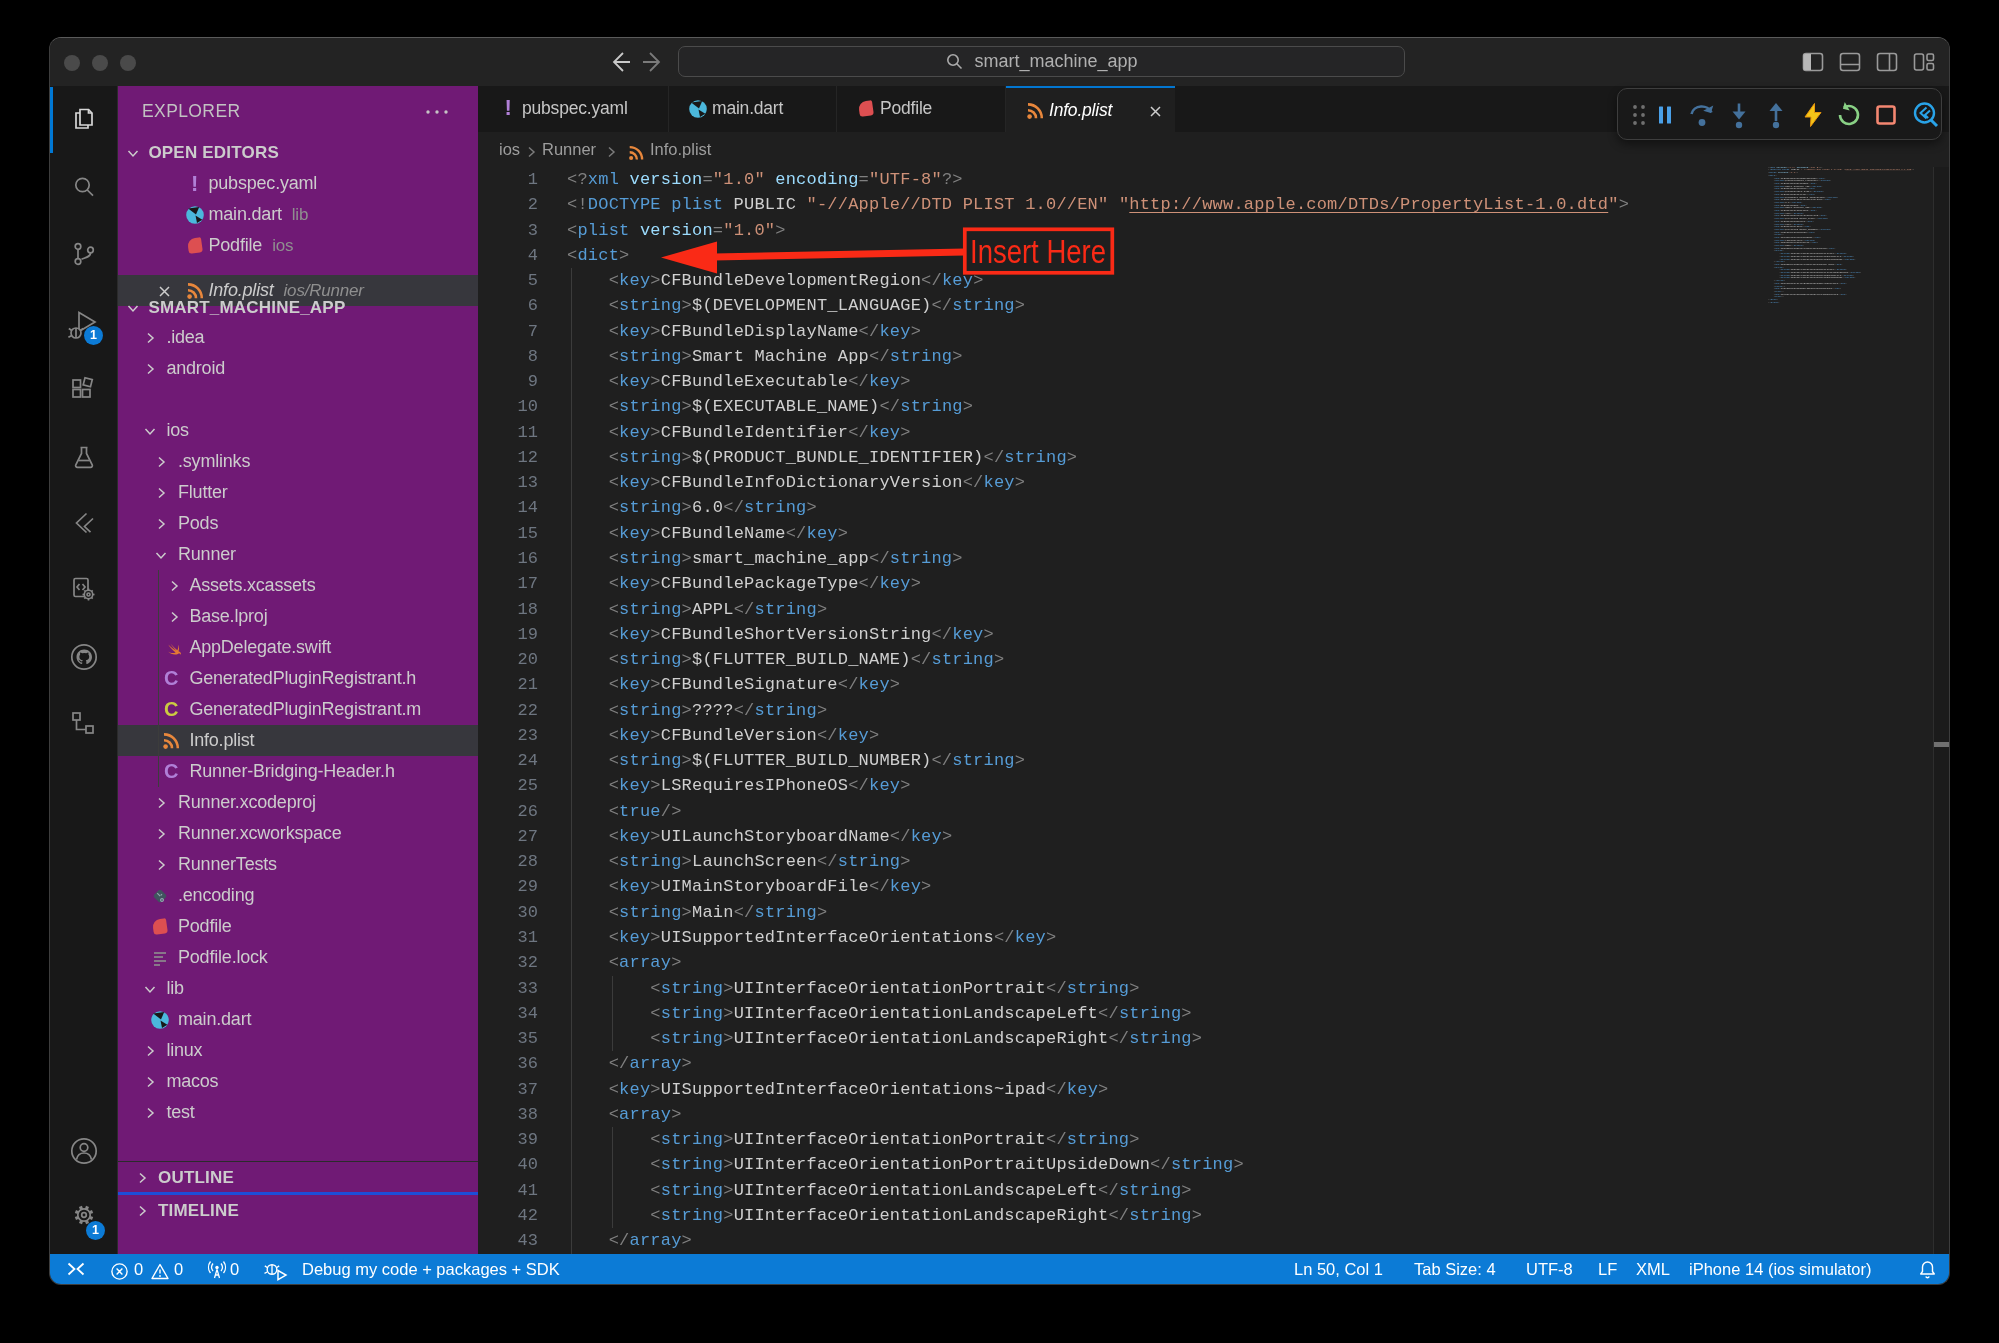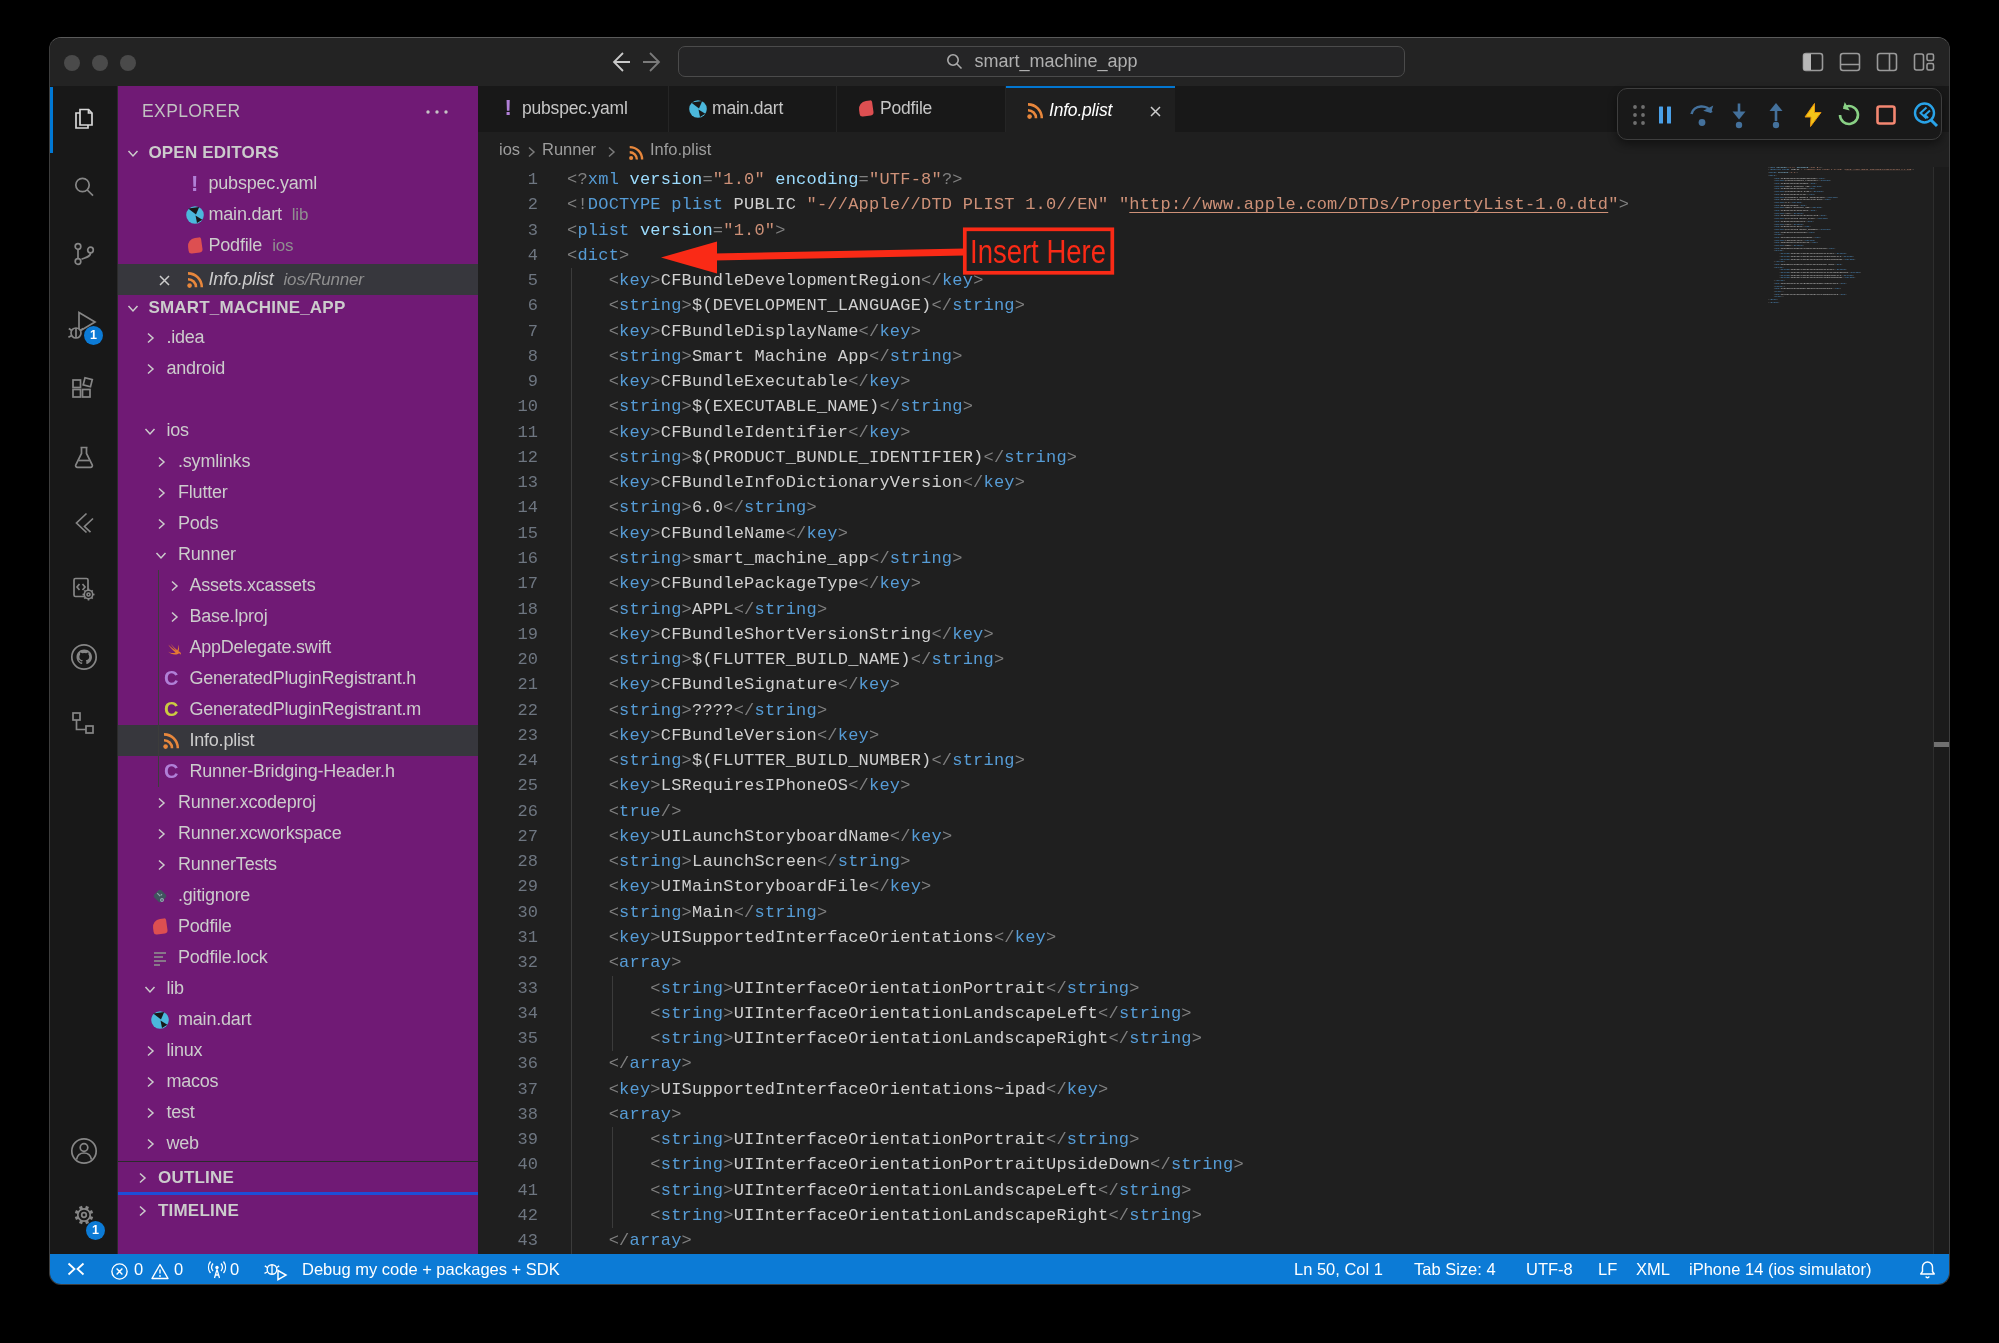--- a/index.html
+++ b/index.html
@@ -201,21 +201,21 @@
             <path d="M10.5 10.5 L17.3 14.8 L12 17.9 Z" fill="#181818"></path>
           </svg></span>
         <span style="position:absolute;left:90.5px;">main.dart<span class="dim">lib</span></span>
       </div>
       <div class="row" style="top:143.9px;">
         <span class="ic" style="left:66.7px;"><svg width="20" height="20" viewBox="0 0 20 20" style="">
             <path d="M3 10 a8 8 0 0 1 8-8 h4 a2 2 0 0 1 2 2 v10 a3 3 0 0 1-3 3 h-8 a3 3 0 0 1-3-3 z" fill="#dd4f51" transform="rotate(-8 10 10)"></path>
           </svg></span>
         <span style="position:absolute;left:90.5px;">Podfile<span class="dim">ios</span></span>
       </div>
-      <div class="row" style="top:178px;background:#37373d;">
+      <div class="row" style="top:189px;background:#37373d;">
         <span class="ic" style="left:38px;"><svg width="17" height="17" viewBox="0 0 17 17" style="">
             <path d="M4 4 L13 13 M13 4 L4 13" stroke="#cccccc" stroke-width="1.5"></path>
           </svg></span>
         <span class="ic" style="left:66.7px;"><svg width="20" height="20" viewBox="0 0 20 20" style="">
             <circle cx="4.6" cy="15.6" r="2.3" fill="#e8873c"></circle>
             <path d="M3 9.2 a8 8 0 0 1 8 8" stroke="#e8873c" stroke-width="2.6" fill="none"></path>
             <path d="M3 3.4 a13.8 13.8 0 0 1 13.8 13.8" stroke="#e8873c" stroke-width="2.6" fill="none"></path>
           </svg></span>
         <span style="position:absolute;left:90.5px;font-style:italic;">Info.plist<span class="dim" style="font-style:italic;">ios/Runner</span></span>
       </div>
@@ -321,21 +321,21 @@
         <span class="ic" style="left:35.4px;"><svg width="16" height="16" viewBox="0 0 16 16" style="vertical-align:-3px;">
             <path d="M6 3.5 L11 8 L6 12.5" stroke="#cccccc" stroke-width="1.5" fill="none"></path>
           </svg></span>
         <span style="position:absolute;left:60px;">RunnerTests</span>
       </div>
       <div class="row" style="top:794px;">
         <span class="ic" style="left:32px;"><svg width="20" height="20" viewBox="0 0 20 20" style="">
             <rect x="5" y="5" width="10" height="10" fill="#3f545e" transform="rotate(45 10 10)" rx="2"></rect>
             <path d="M7.2 7.2 l3 3 M12 8.2 l-1.2 1.2 M12 12.6 a1.4 1.4 0 1 0 .01 0" stroke="#90a5ad" stroke-width="1.2" fill="none"></path>
           </svg></span>
-        <span style="position:absolute;left:60px;">.gitignore</span>
+        <span style="position:absolute;left:60px;">.encoding</span>
       </div>
       <div class="row" style="top:825px;">
         <span class="ic" style="left:32px;"><svg width="20" height="20" viewBox="0 0 20 20" style="">
             <path d="M3 10 a8 8 0 0 1 8-8 h4 a2 2 0 0 1 2 2 v10 a3 3 0 0 1-3 3 h-8 a3 3 0 0 1-3-3 z" fill="#dd4f51" transform="rotate(-8 10 10)"></path>
           </svg></span>
         <span style="position:absolute;left:60px;">Podfile</span>
       </div>
       <div class="row" style="top:856px;">
         <span class="ic" style="left:32px;"><svg width="20" height="20" viewBox="0 0 20 20" style="">
             <g stroke="#8f8f8f" stroke-width="1.6">
@@ -371,26 +371,20 @@
         <span class="ic" style="left:24px;"><svg width="16" height="16" viewBox="0 0 16 16" style="vertical-align:-3px;">
             <path d="M6 3.5 L11 8 L6 12.5" stroke="#cccccc" stroke-width="1.5" fill="none"></path>
           </svg></span>
         <span style="position:absolute;left:48.4px;">macos</span>
       </div>
       <div class="row" style="top:1011px;">
         <span class="ic" style="left:24px;"><svg width="16" height="16" viewBox="0 0 16 16" style="vertical-align:-3px;">
             <path d="M6 3.5 L11 8 L6 12.5" stroke="#cccccc" stroke-width="1.5" fill="none"></path>
           </svg></span>
         <span style="position:absolute;left:48.4px;">test</span>
-      </div>
-      <div class="row" style="top:1042px;">
-        <span class="ic" style="left:24px;"><svg width="16" height="16" viewBox="0 0 16 16" style="vertical-align:-3px;">
-            <path d="M6 3.5 L11 8 L6 12.5" stroke="#cccccc" stroke-width="1.5" fill="none"></path>
-          </svg></span>
-        <span style="position:absolute;left:48.4px;">web</span>
       </div>
       <div class="row" style="top:1074.8px;border-top:1px solid #2b2b2b;">
         <span class="ic" style="left:16px;"><svg width="16" height="16" viewBox="0 0 16 16" style="vertical-align:-3px;">
             <path d="M6 3.5 L11 8 L6 12.5" stroke="#cccccc" stroke-width="1.5" fill="none"></path>
           </svg></span>
         <span class="sect" style="position:absolute;left:40px;">OUTLINE</span>
       </div>
       <div class="row" style="top:1106.2px;border-top:3px solid #1d4ed8;">
         <span class="ic" style="left:16px;"><svg width="16" height="16" viewBox="0 0 16 16" style="vertical-align:-3px;">
             <path d="M6 3.5 L11 8 L6 12.5" stroke="#cccccc" stroke-width="1.5" fill="none"></path>

